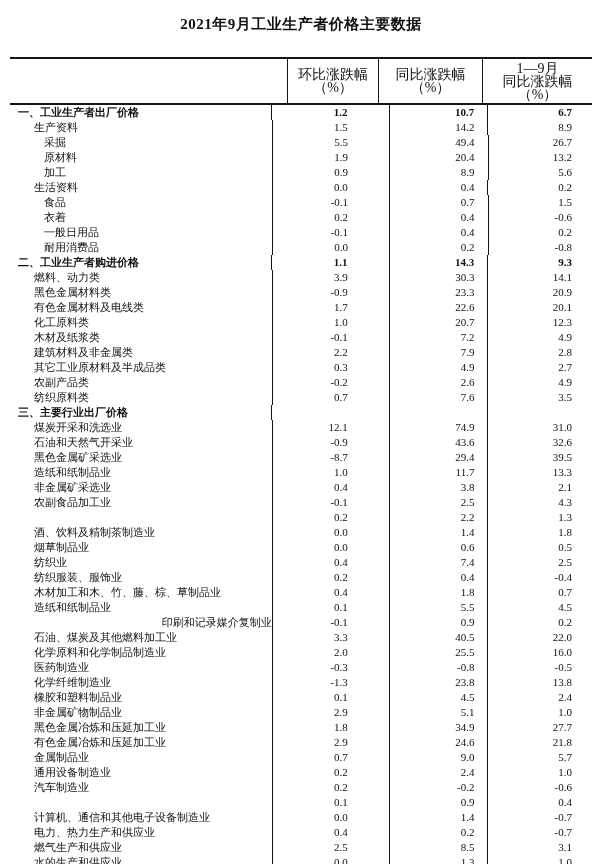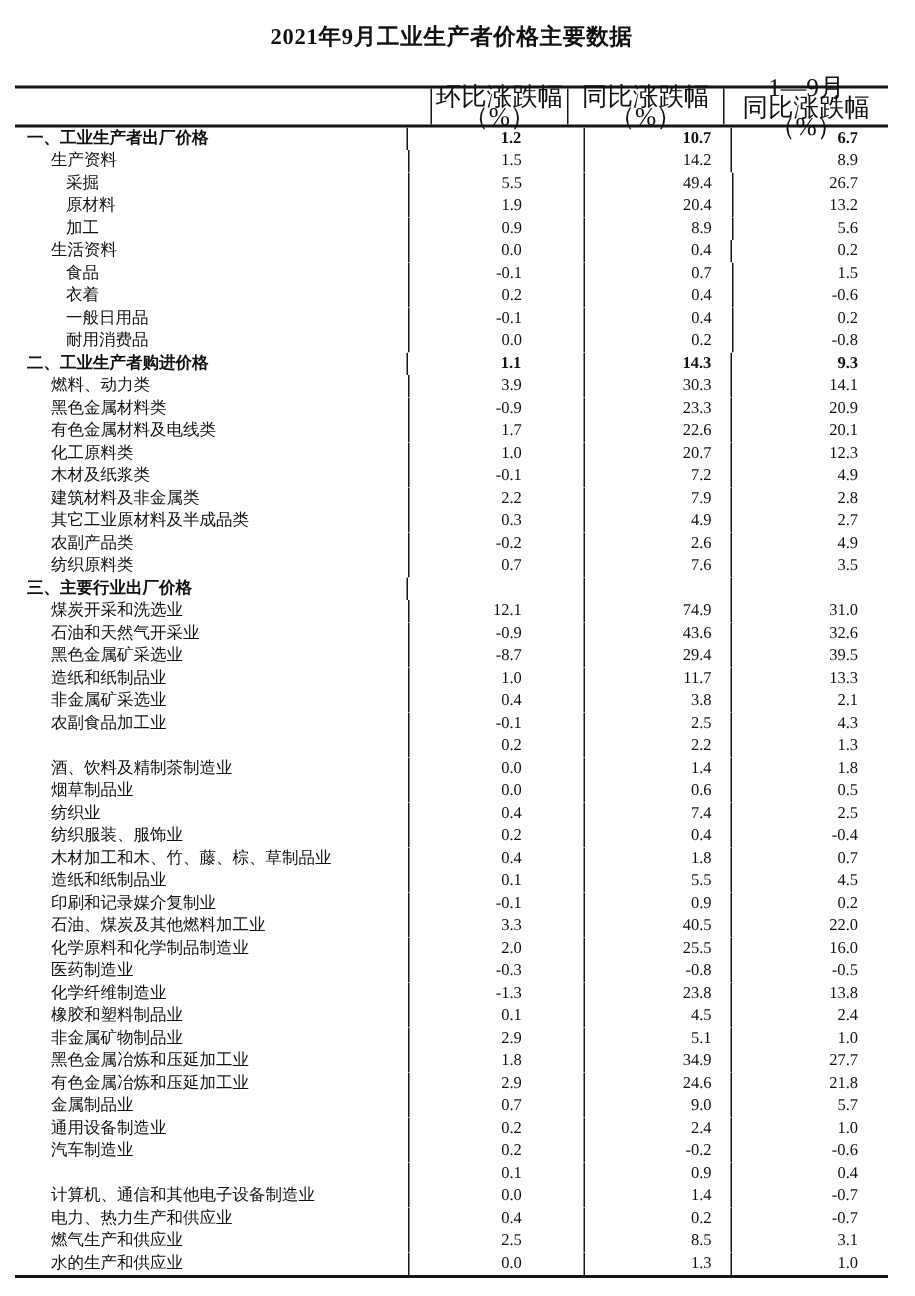--- a/index.html
+++ b/index.html
@@ -12,22 +12,22 @@
   .page-title {
     position: absolute; left: 10px; top: 15px; width: 582px;
     text-align: center; font-size: 15px; font-weight: bold;
     letter-spacing: 0.5px; color: #111111;
   }
   .datatable {
     position: absolute; left: 10px; top: 57px; width: 582px;
     border-top: 2px solid #151515; border-bottom: 2px solid #151515;
   }
   .thead {
-    display: flex; height: 26px; border-bottom: 2px solid #151515;
-    font-size: 17px;
+    display: flex; height: 46px; border-bottom: 2px solid #151515;
+    font-size: 14px;
   }
   .hcell {
     display: flex; flex-direction: column; justify-content: center;
     align-items: center; line-height: 13px; text-align: center;
   }
   .row { display: flex; height: 15px; font-size: 11px; line-height: 15px; white-space: nowrap; overflow: hidden; }
   .row.bold { font-weight: bold; }
   .c0 { width: 277px; }
   .c1 { width: 91px;  border-left: 1px solid #151515; }
   .c2 { width: 104px; border-left: 1px solid #151515; }
@@ -291,21 +291,21 @@
   </div>
 
   <div class="row">
     <div class="c0" style="padding-left: 24px;">造纸和纸制品业</div>
     <div class="c1 num">0.1</div>
     <div class="c2 num">5.5</div>
     <div class="c3 num">4.5</div>
   </div>
 
   <div class="row">
-    <div class="c0" style="padding-left: 24px;">印刷和记录媒介复制业</div>
+    <div class="c0" style="padding-left: 24px; text-align: right;">印刷和记录媒介复制业</div>
     <div class="c1 num">-0.1</div>
     <div class="c2 num">0.9</div>
     <div class="c3 num">0.2</div>
   </div>
 
   <div class="row">
     <div class="c0" style="padding-left: 24px;">石油、煤炭及其他燃料加工业</div>
     <div class="c1 num">3.3</div>
     <div class="c2 num">40.5</div>
     <div class="c3 num">22.0</div>

